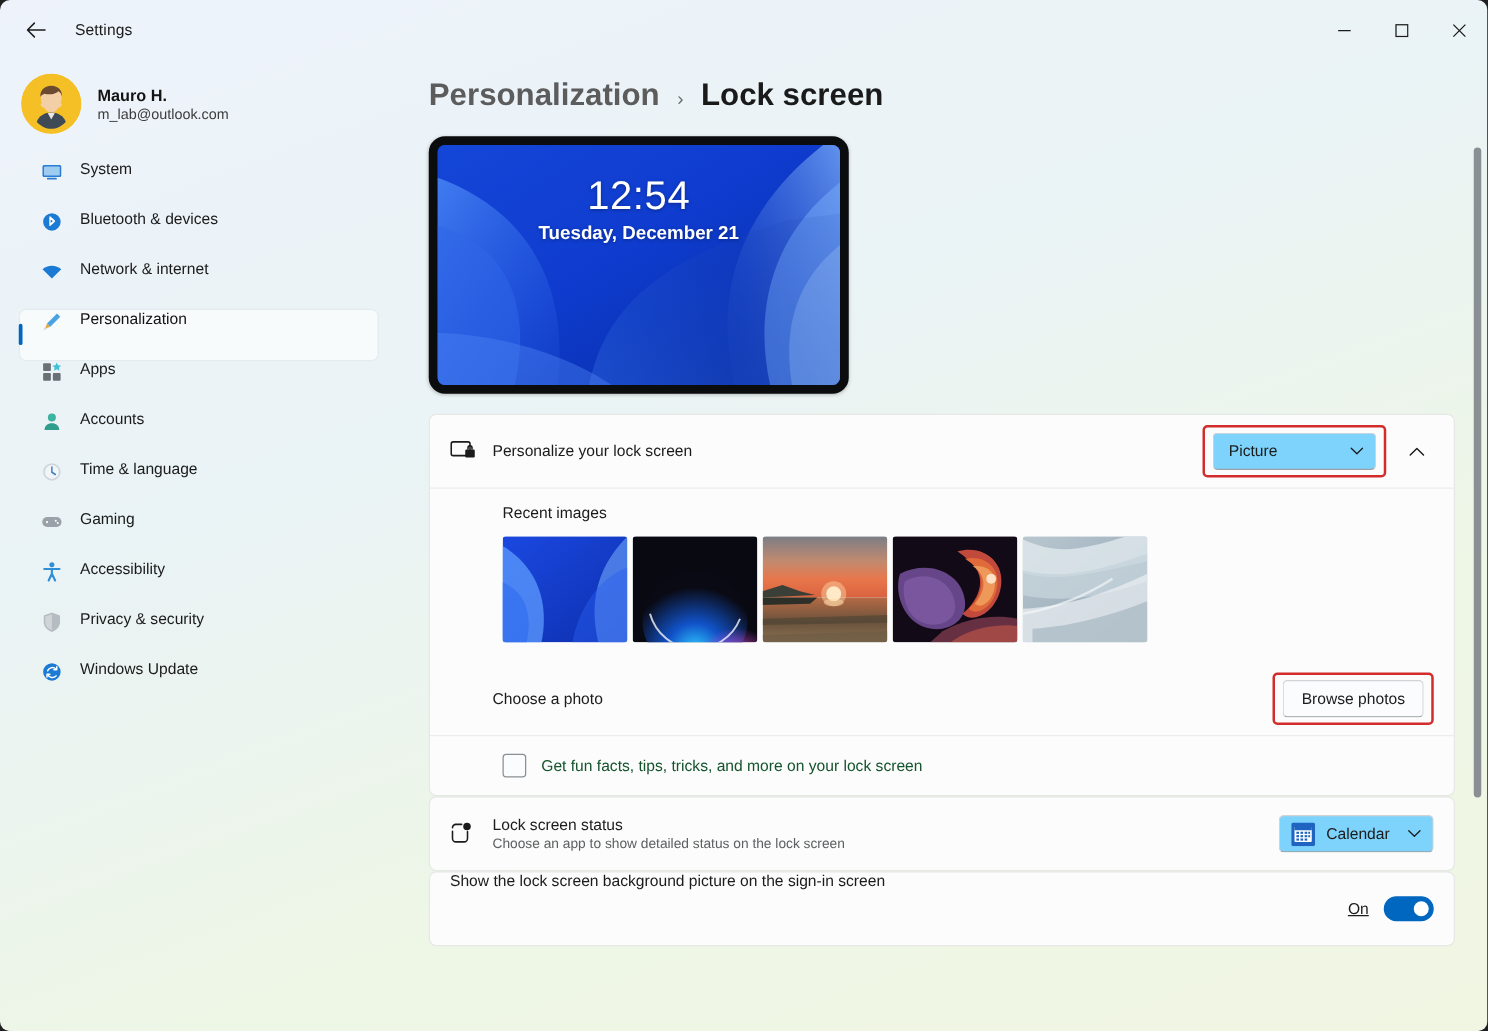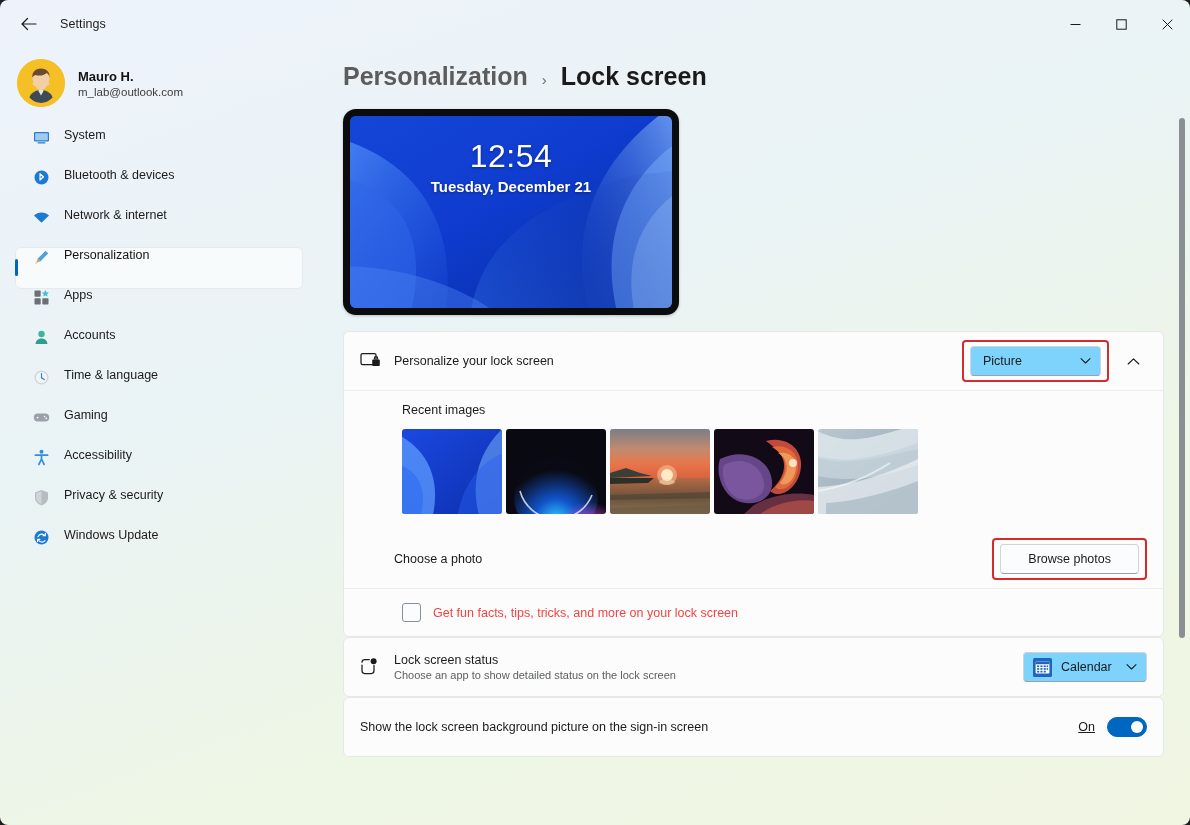--- a/index.html
+++ b/index.html
@@ -173,21 +173,21 @@
     padding: 0 9px 0 12px; cursor: pointer;
     font-size: 12.5px; color: #1b1b1b;
   }
   .combo.with-icon { padding-left: 9px; gap: 9px; min-width: 124px; }
 
   .highlight-box {
     border: 2.5px solid #d32c2c; border-radius: 4px;
     padding: 4px 6px; display: inline-flex;
   }
   .btn {
-    height: 30px; padding: 0 27px;
+    height: 30px; padding: 0 14px;
     background: #fbfcfd; border: 1px solid #d0d4d7;
     border-bottom-color: #9aa0a5;
     border-radius: 4px;
     display: flex; align-items: center; justify-content: center;
     font-size: 12.5px; color: #1b1b1b; cursor: pointer;
     font-family: "Liberation Sans", sans-serif;
   }
   .expander {
     width: 28px; height: 28px; display: flex;
     align-items: center; justify-content: center;
@@ -201,23 +201,23 @@
     width: 100px; height: 85px; border-radius: 3px;
     cursor: pointer; overflow: hidden; position: relative;
   }
 
   .checkrow { display: flex; align-items: center; gap: 12px; padding: 0 16px 0 58px; min-height: 48px; }
   .checkbox {
     width: 19px; height: 19px; border: 1px solid #8a8f94;
     border-radius: 3px; background: #fbfcfd; cursor: pointer;
     flex: 0 0 auto;
   }
-  .checkrow label { font-size: 12.5px; color: #ef4444; cursor: pointer; }
-
-  .toggle-row { display: flex; align-items: center; padding: 0 16px 0 16px; min-height: 58px; }
+  .checkrow label { font-size: 12.5px; color: #14532d; cursor: pointer; }
+
+  .toggle-row { display: flex; padding: 0 16px 0 16px; min-height: 58px; }
   .toggle-label { font-size: 12.5px; color: #1b1b1b; }
   .toggle-right { margin-left: auto; display: flex; align-items: center; gap: 12px; }
   .toggle-state { font-size: 12.5px; color: #1b1b1b; text-decoration: underline; }
   .switch {
     width: 40px; height: 20px; border-radius: 10px;
     background: #0067c0; position: relative; cursor: pointer;
     border: 1px solid #0067c0;
   }
   .switch .knob {
     position: absolute; top: 3px; right: 3px;

